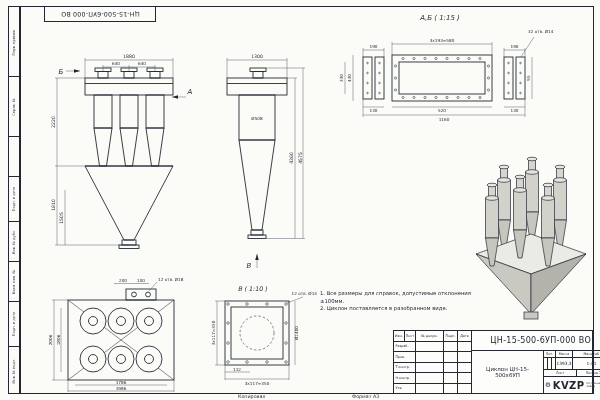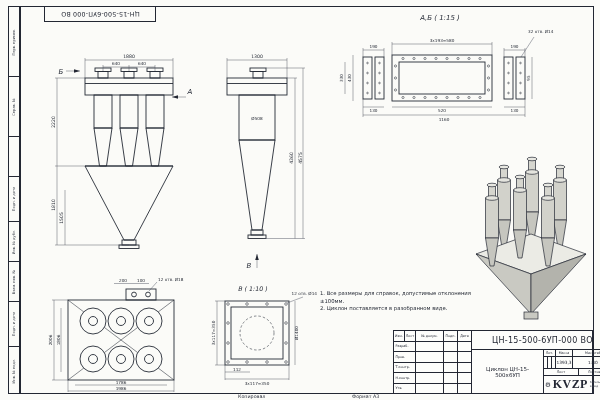--- a/index.html
+++ b/index.html
@@ -49,21 +49,21 @@
   .tb-c { border-right:0.6px solid #232733; display:flex; align-items:center; justify-content:center; overflow:hidden; }
   .tb-c.last { border-right:none; }
   .cl { width:12px; } .cm { width:17px; } .cs { flex:1; }
   .big { font-size:4.3px; }
   .litboxes { display:flex; width:12px; }
   .litboxes i { flex:1; border-right:0.4px solid #232733; height:100%; }
   .litboxes i:last-child { border-right:none; }
   .half { flex:1; }
   .tb-r4 { flex:1; display:flex; align-items:center; justify-content:center; gap:2px; padding:1px; }
   .gear { font-size:6.5px; }
-  .kvzp { font-size:12px; font-weight:bold; letter-spacing:0.4px;font-family:Liberation Serif, serif; }
+  .kvzp { font-size:10px; font-weight:bold; letter-spacing:0.4px; }
   .comp { font-size:2.8px; width:22px; line-height:1.2; color:#3a3f4a; }
   .foot { position:absolute; top:394px; font-size:4.8px; line-height:6px; color:#2a2f3a; }
   .foot-copy { left:238px; }
   .foot-format { left:352px; }
 </style>
 </head>
 <body>
 
 <div class="sheet">
 

